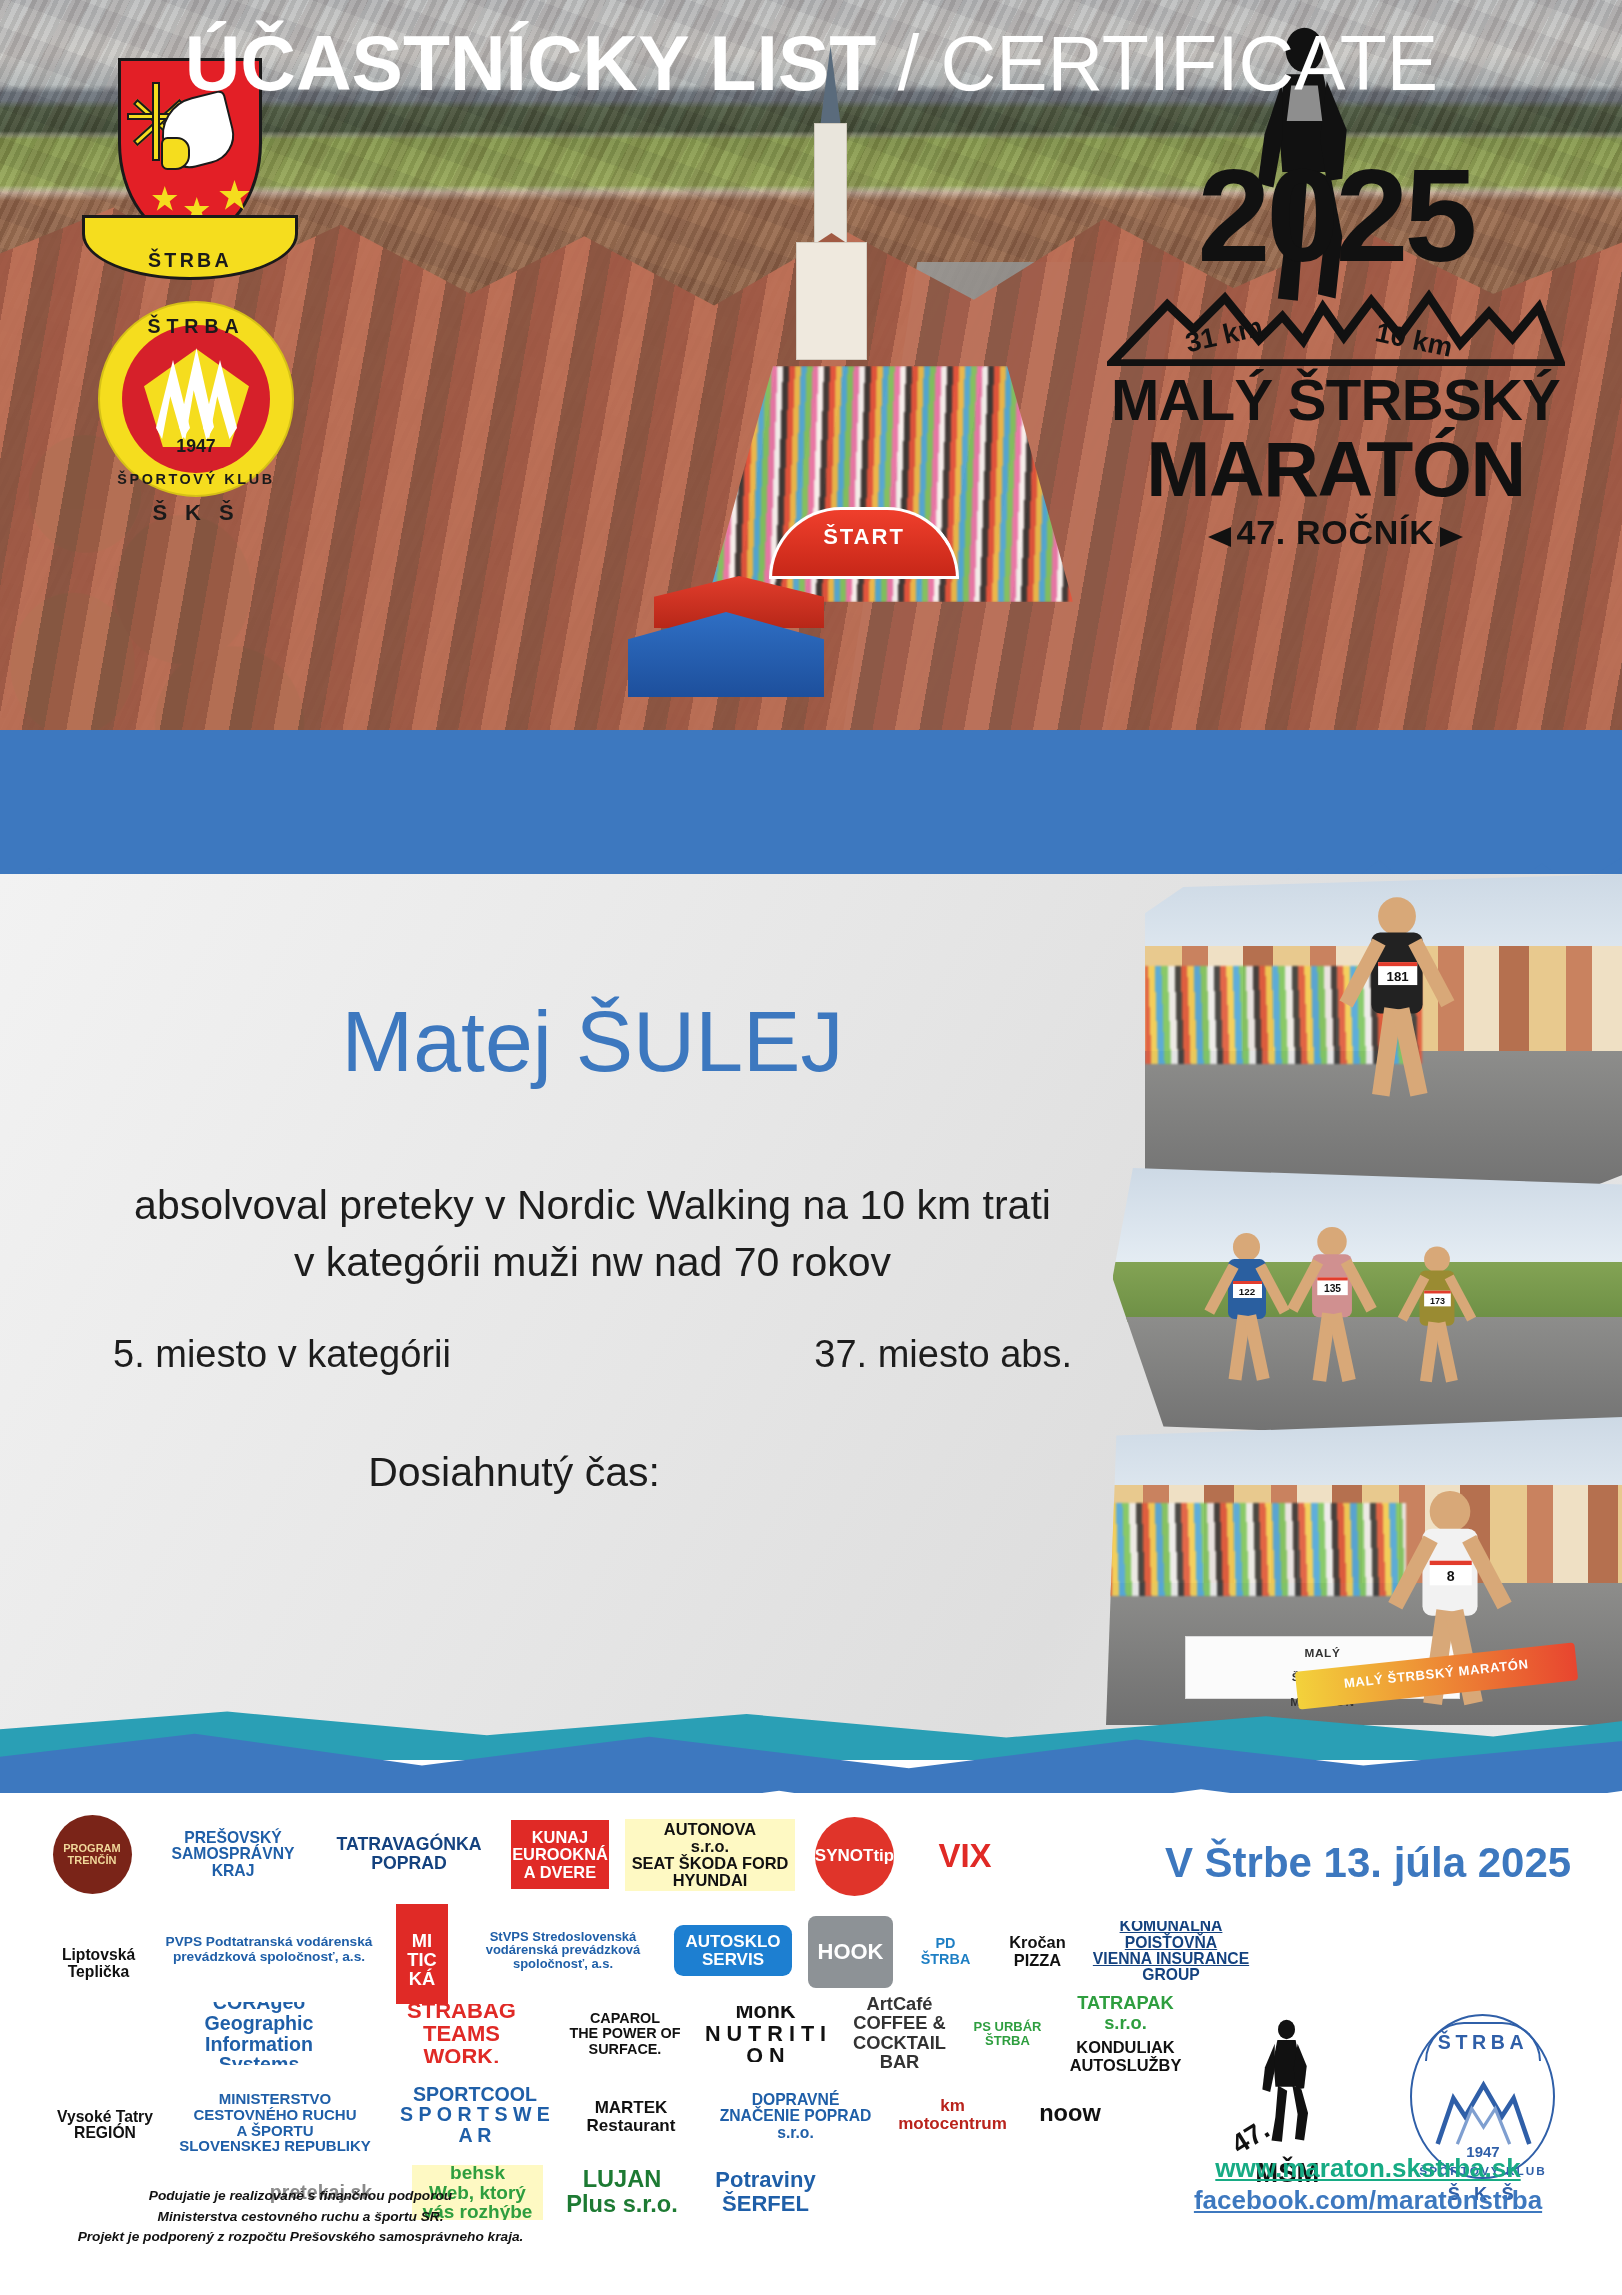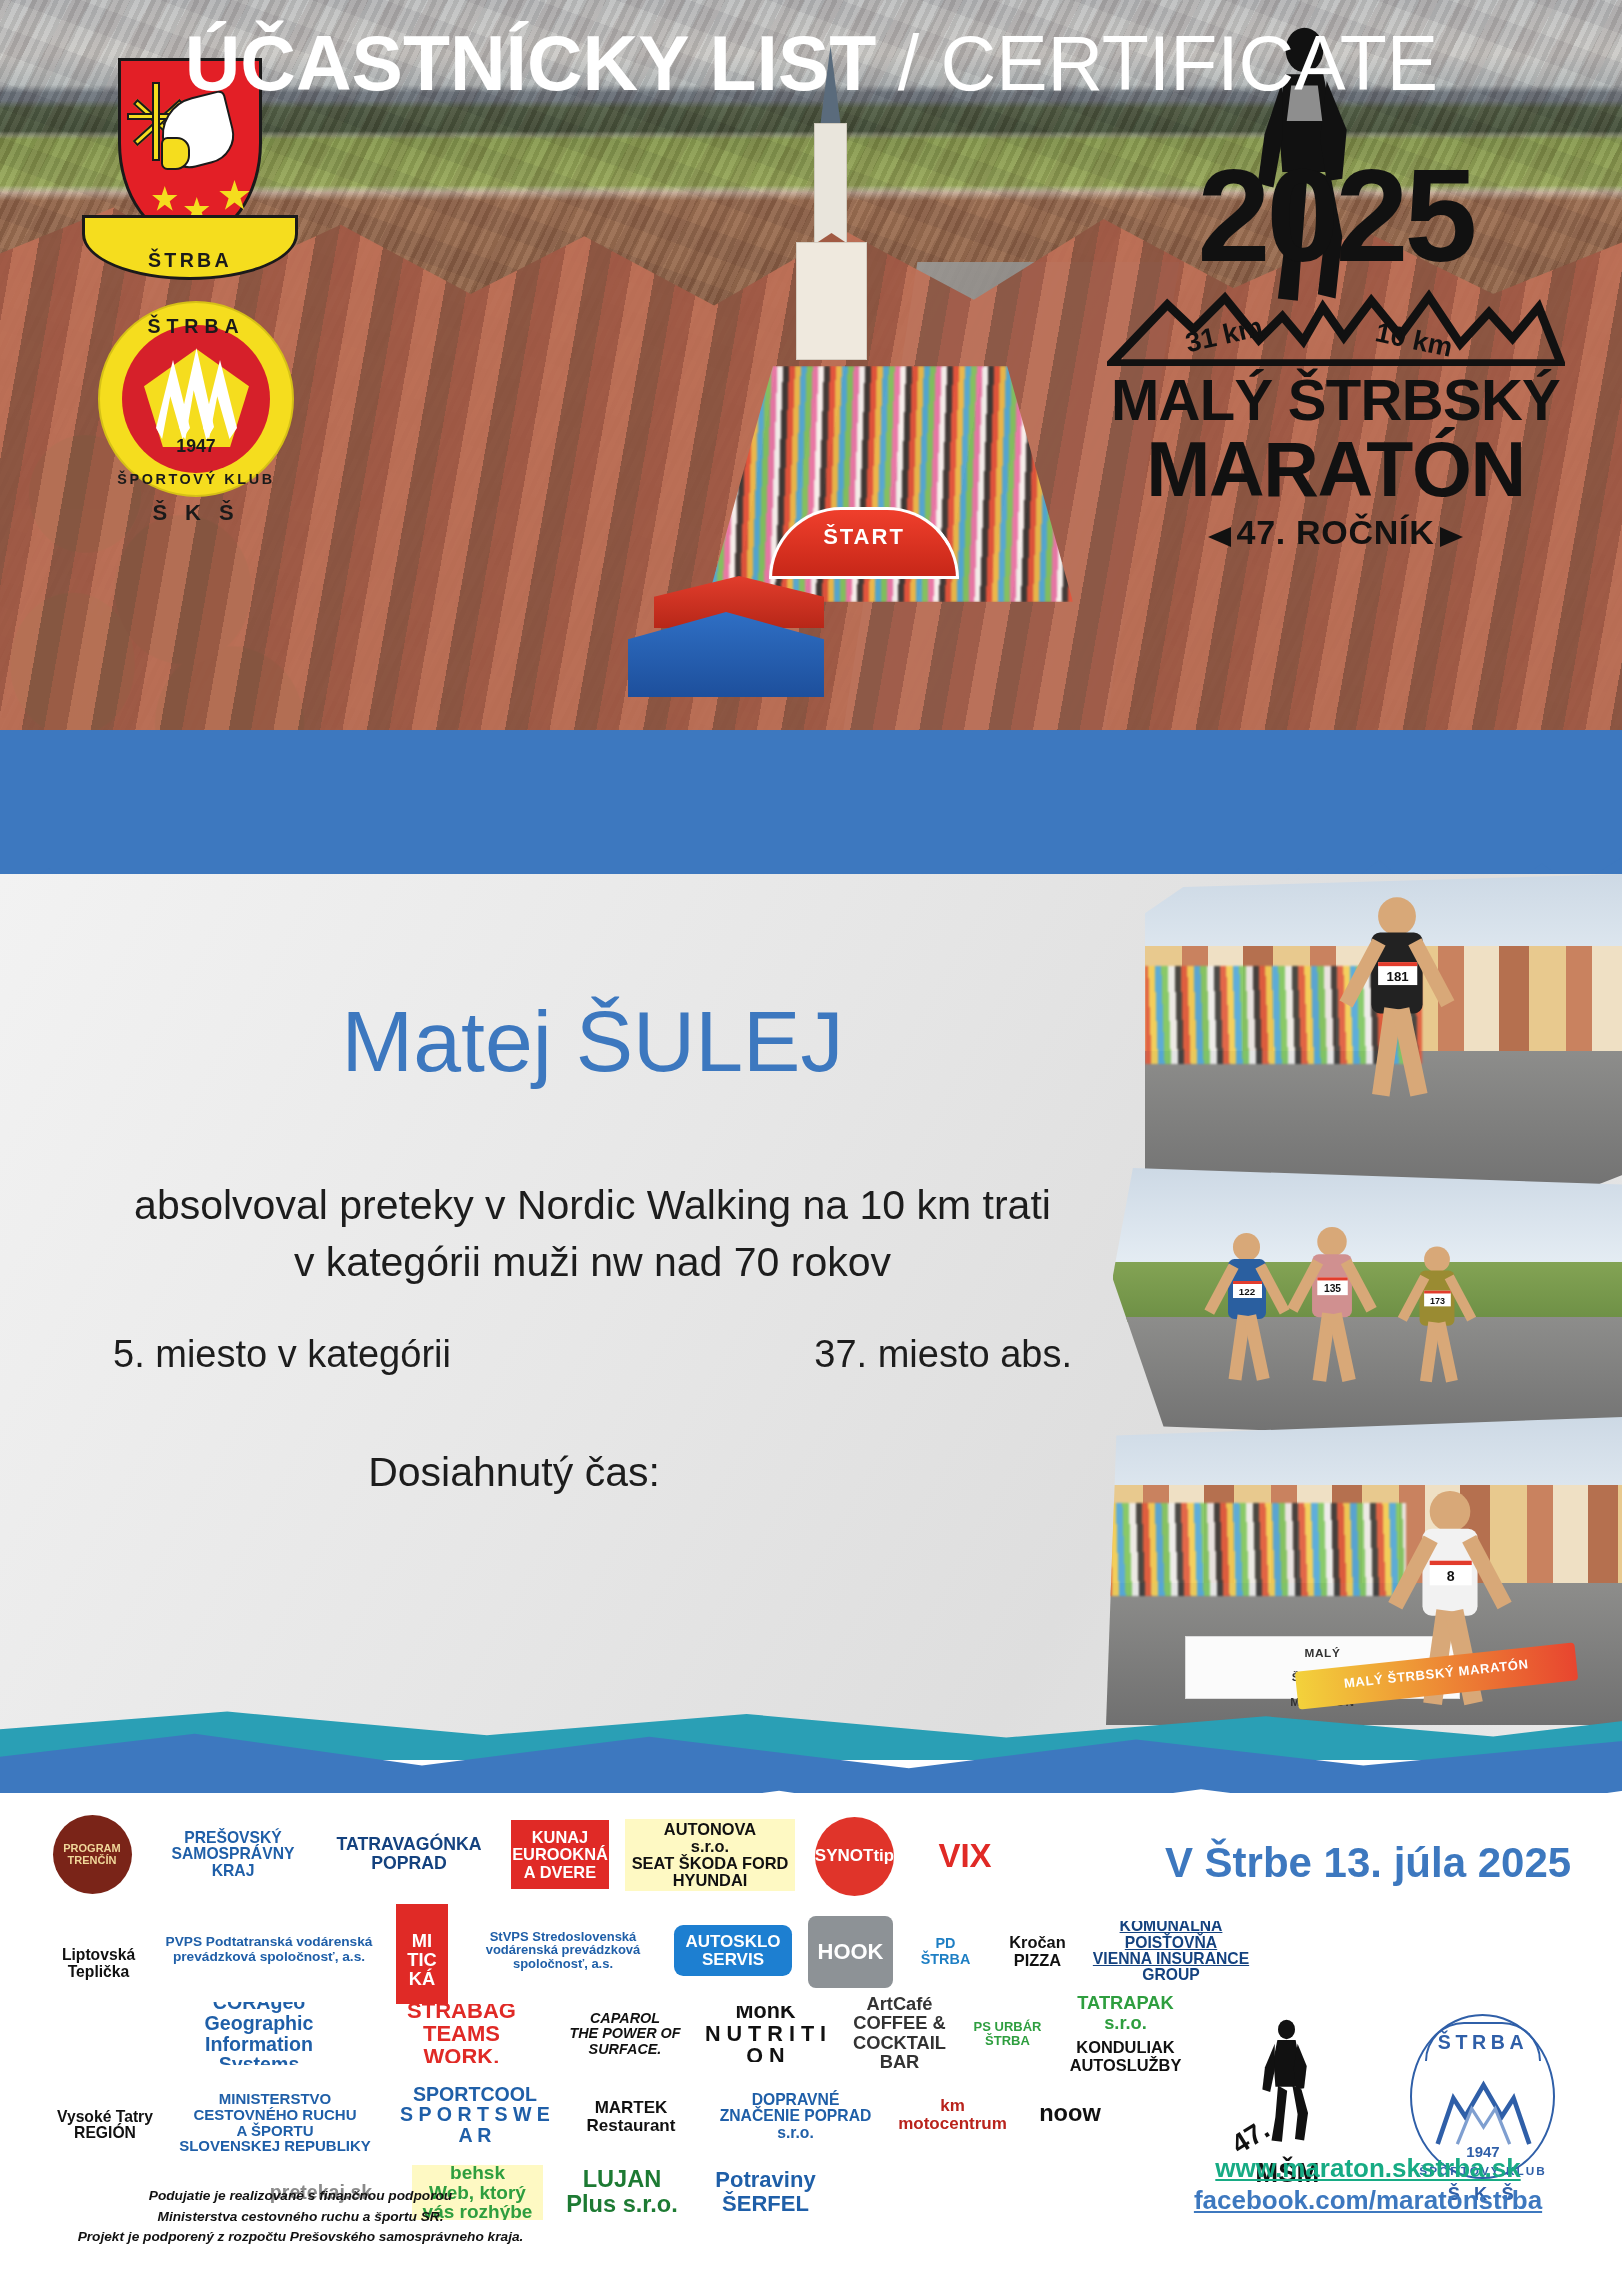--- a/index.html
+++ b/index.html
@@ -629,21 +629,21 @@
         </div>
         <div class="lg" style="left: 115px; top: 196px; width: 196px; height: 63px; background: rgb(255, 255, 255); border-radius: 0px;">
           <div class="lg-txt" style="color: rgb(31, 95, 168); font-size: 19.6px; white-space: pre-line; padding: 1.3px;">CORAgeo
 Geographic Information Systems</div>
         </div>
         <div class="lg" style="left: 340px; top: 198px; width: 151px; height: 59px; background: rgb(255, 255, 255); border-radius: 0px;">
           <div class="lg-txt" style="color: rgb(224, 42, 38); font-size: 22px; white-space: pre-line; padding: 1.3px;">STRABAG
 TEAMS WORK.</div>
         </div>
         <div class="lg" style="left: 517px; top: 194px; width: 124px; height: 68px; background: rgb(255, 255, 255); border-radius: 0px;">
-          <div class="lg-txt" style="color: rgb(17, 17, 17); font-size: 14.4px; white-space: pre-line; padding: 1.3px; font-style: italic;">CAPAROL
+          <div class="lg-txt" style="color: rgb(17, 17, 17); font-size: 14.4px; white-space: pre-line; padding: 1.3px;">CAPAROL
 THE POWER OF SURFACE.</div>
         </div>
         <div class="lg" style="left: 654px; top: 200px; width: 131px; height: 56px; background: rgb(255, 255, 255); border-radius: 0px;">
           <div class="lg-txt" style="color: rgb(17, 17, 17); font-size: 21.6px; white-space: pre-line; padding: 1.3px;">MonK
 N U T R I T I O N</div>
         </div>
         <div class="lg" style="left: 798px; top: 191px; width: 111px; height: 71px; background: rgb(255, 255, 255); border-radius: 0px;">
           <div class="lg-txt" style="color: rgb(51, 51, 51); font-size: 18.3px; white-space: pre-line; padding: 1.3px;">ArtCafé
 COFFEE &amp; COCKTAIL BAR</div>
         </div>

